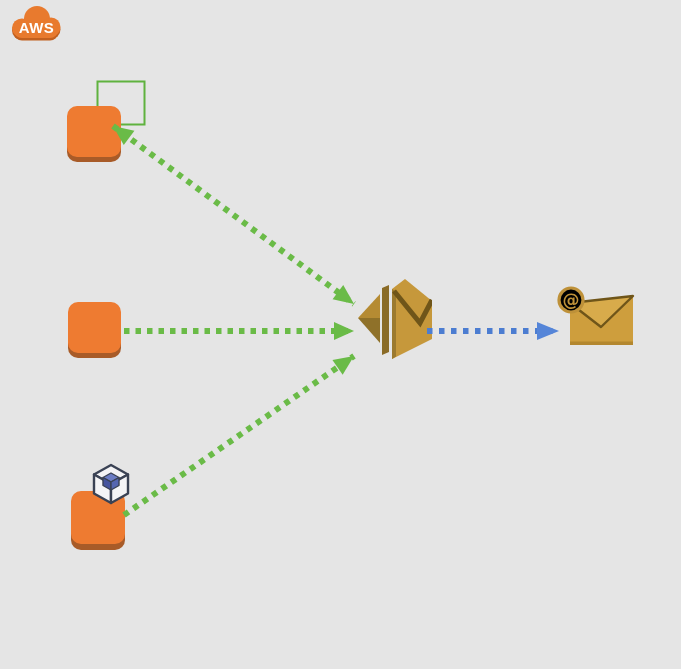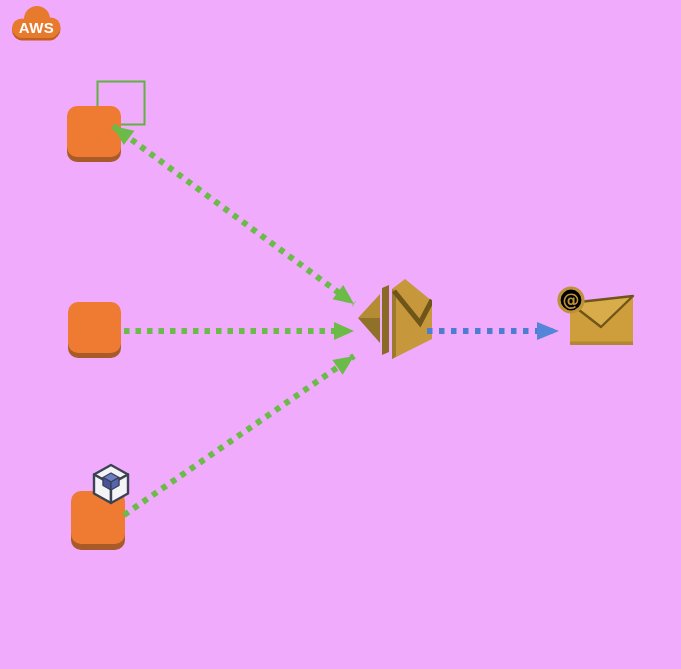--- a/index.html
+++ b/index.html
@@ -1,17 +1,17 @@
 <!DOCTYPE html>
 <html><head>
 <meta charset="utf-8">
 <style>
   html,body{margin:0;padding:0;background:#000;}
   .canvas{
-    position:relative;width:681px;height:669px;background:#f0abfc;overflow:hidden;
+    position:relative;width:681px;height:669px;background:#e5e5e5;overflow:hidden;
     font-family:"Liberation Sans",sans-serif;
   }
   .abs{position:absolute;}
   .layer{position:absolute;left:0;top:0;width:681px;height:669px;pointer-events:none;}
   .service-box{
     position:absolute;background:#EE7B31;border-radius:10px;
     box-shadow:0 5px 0 0 #A85B28;
   }
   .service-box.tall{box-shadow:0 6px 0 0 #A85B28;}
   svg{display:block;}

